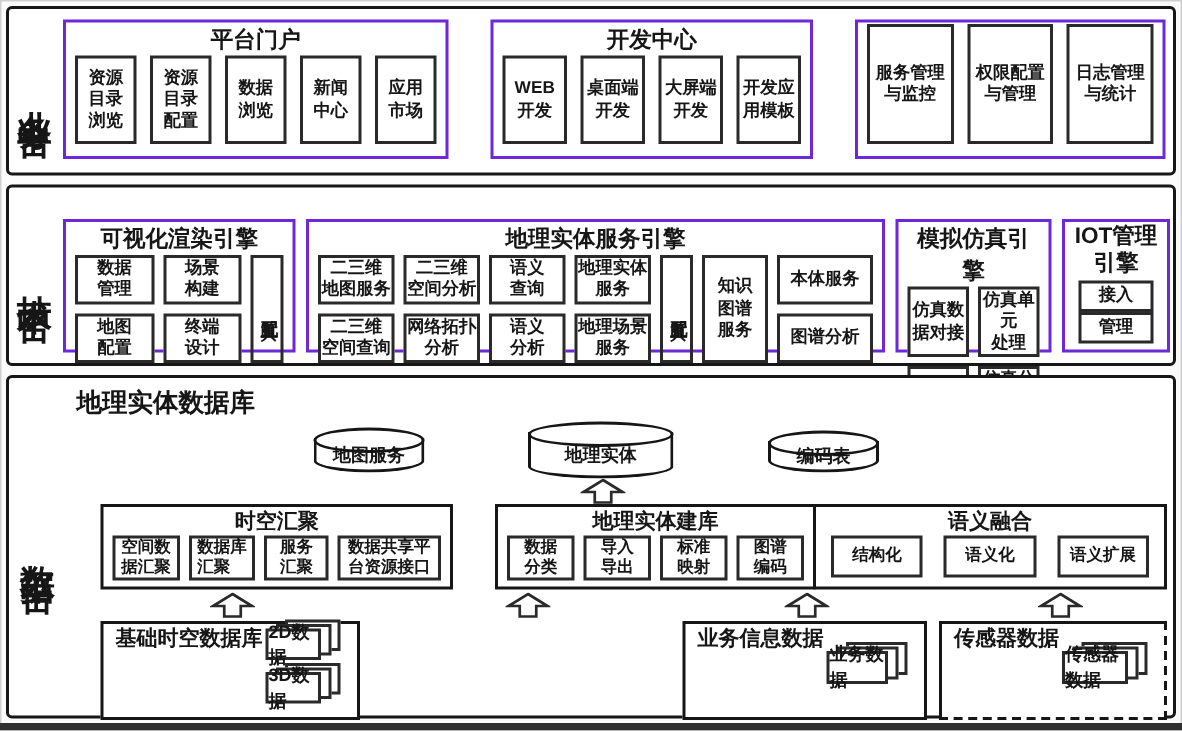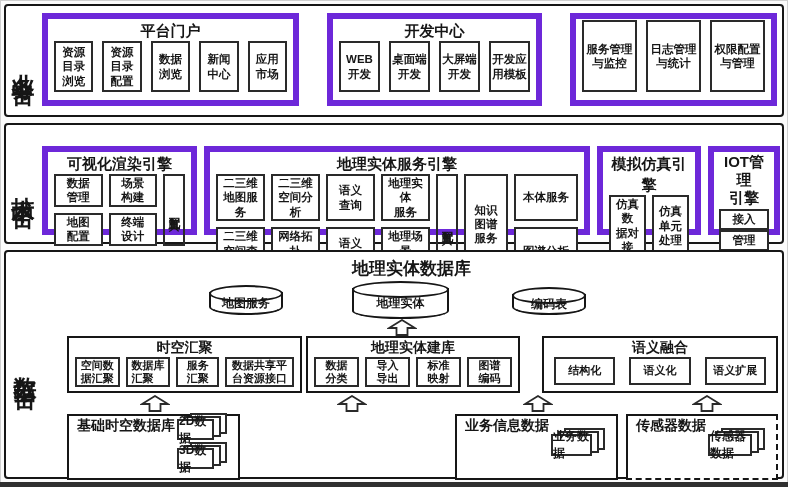--- a/index.html
+++ b/index.html
@@ -10,21 +10,21 @@
   .band{position:absolute;left:4px;width:780px;border:2px solid #161616;border-radius:4px;
         background:#fff;display:flex}
   #band-business{top:4px;height:113px}
   #band-tech{top:123px;height:121px}
   #band-data{top:250px;height:229px;display:block}
   .vlabel{writing-mode:vertical-rl;text-orientation:upright;font-weight:900;font-size:23px;
           letter-spacing:3px;display:flex;align-items:center;justify-content:center;
           width:36px;flex:none}
   .groups{flex:1;display:flex;gap:28px;padding:7px 5px 9px 0}
   .groups2{flex:1;display:flex;gap:7px;padding:21px 3px 7px 0}
-  .gbox{border:6px solid #6d28d9;background:#fff;display:flex;flex-direction:column;
+  .gbox{border:2px solid #6d28d9;background:#fff;display:flex;flex-direction:column;
         padding:1px 6px 8px;flex:none}
   .gtitle{font-weight:800;font-size:15px;text-align:center;line-height:21px;flex:none;
           white-space:pre-line}
   .items{display:flex;gap:9px;flex:1}
   .cell{border:2px solid #2a2a2a;background:#fff;flex:1;display:flex;align-items:center;
         justify-content:center;text-align:center;font-weight:700;font-size:11.5px;
         line-height:1.25;white-space:pre-line}
   .ebody{display:flex;gap:6px;flex:1}
   .grid2{flex:1;display:grid;grid-template-columns:1fr 1fr;gap:6px}
   .grid4{flex:1;display:grid;grid-template-columns:repeat(4,1fr);gap:6px}
@@ -32,39 +32,39 @@
         justify-content:center;writing-mode:vertical-rl;text-orientation:upright;
         font-weight:700;font-size:11.5px;letter-spacing:1px}
   .kg{width:44px;flex:none}
   .kgcol{width:64px;flex:none;display:flex;flex-direction:column;gap:6px}
   .iotbody{flex:1;display:flex;flex-direction:column;align-items:center;
            justify-content:space-evenly;padding:2px 0}
   .iotcell{width:50px;height:21px;flex:none}
   
   .abs{position:absolute}
   #data-label{left:2px;top:0;height:100%;}
-  #data-title{left:45px;right:10px;top:5px;text-align:center;font-size:17px;font-weight:800}
+  #data-title{left:45px;right:10px;top:5px;font-size:17px;font-weight:800}
   .cyl{position:absolute;background:#fff;border:2px solid #161616;border-top:none;
        border-radius:0 0 50% 50%/0 0 8px 8px;display:flex;align-items:center;justify-content:center}
   .cyl::before{content:"";position:absolute;left:-2px;right:-2px;top:-7px;height:13px;
        background:#fff;border:2px solid #161616;border-radius:50%;z-index:1}
   .cyl span{position:relative;z-index:2;font-size:12px;font-weight:700;padding-top:2px}
   #cyl-kg{left:203px;top:40px;width:74px;height:23px}
   #cyl-entity{left:346px;top:36px;width:97px;height:31px}
   #cyl-code{left:506px;top:42px;width:74px;height:21px}
   .uparrow{position:absolute;width:30px;height:17px}
   #arr-0{left:381px;top:67px}
   #arr-1{left:134px;top:143px}
   #arr-2{left:331px;top:143px}
   #arr-3{left:517px;top:143px}
   #arr-4{left:686px;top:143px}
   .midbox{position:absolute;border:2px solid #161616;background:#fff;display:flex;
           flex-direction:column;padding:0 6px 6px;top:84px;height:57px}
   #box-agg{left:61px;width:235px}
-  #box-build{left:300px;width:214px}
+  #box-build{left:324px;width:214px}
   #box-fusion{left:536px;width:236px}
   .midtitle{font-size:14px;font-weight:800;text-align:center;line-height:19px;flex:none}
   .miditems{flex:1;display:flex;gap:6px}
   .mcell{border:2px solid #2a2a2a;background:#fff;display:flex;align-items:center;
          justify-content:center;text-align:left;font-weight:700;font-size:11px;
          line-height:1.2;white-space:pre-line;flex:1}
   #box-fusion .miditems{gap:14px;padding:0 4px}
   .w-sm{flex:0.95}.w-lg{flex:1.6}
   .srcbox{position:absolute;border:2px solid #161616;background:#fff;display:flex;
           padding:0 8px 7px;top:162px;height:66px}
@@ -123,24 +123,24 @@
           <div class="cell">大屏端
 开发</div>
           <div class="cell">开发应
 用模板</div>
         </div>
       </div>
       <div class="gbox" style="flex-basis:207px">
         <div class="items">
           <div class="cell">服务管理
 与监控</div>
+          <div class="cell">权限配置
+与管理</div>
           <div class="cell">日志管理
 与统计</div>
-          <div class="cell">权限配置
-与管理</div>
         </div>
       </div>
     </div>
   </div>
 
   <div class="band" id="band-tech">
     <div class="vlabel">技术中台</div>
     <div class="groups2">
       <div class="gbox" style="flex-basis:155px">
         <div class="gtitle">可视化渲染引擎</div>

